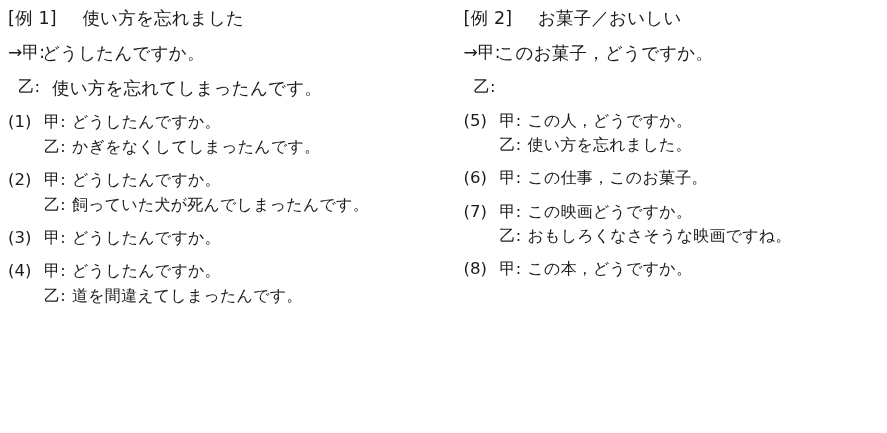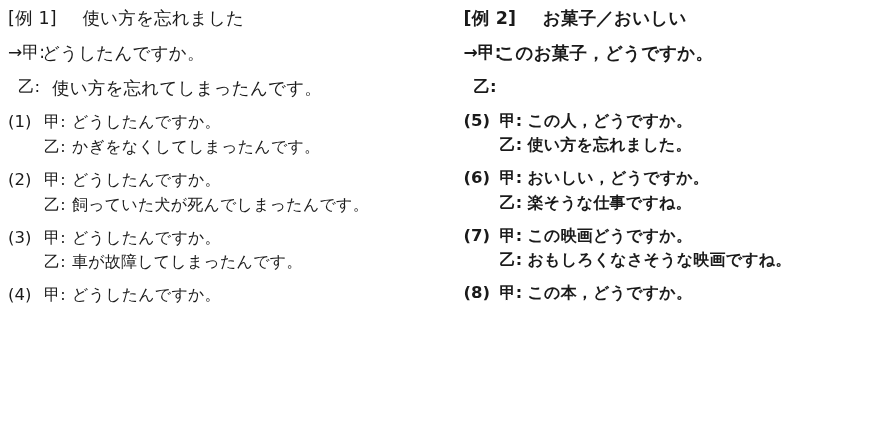--- a/index.html
+++ b/index.html
@@ -28,21 +28,20 @@
   }
   .column {
     display: flex;
     flex-direction: column;
   }
   .column.left {
     width: 466px;
   }
   .column.right {
     width: 421px;
-    font-weight: bold;
   }
   .header-line {
     font-size: 17.5px;
     line-height: 1.0;
     margin-bottom: 14px;
     white-space: nowrap;
     letter-spacing: 0.2px;
   }
   .entry {
     display: flex;
@@ -158,30 +157,30 @@
           <span class="num indent"></span>
           <span class="txt"><span class="speaker">乙:</span><span>飼っていた犬が死んでしまったんです。</span></span>
         </div>
       </div>
 
       <div class="pair">
         <div class="row">
           <span class="num">(3)</span>
           <span class="txt"><span class="speaker">甲:</span><span>どうしたんですか。</span></span>
         </div>
-        <div class="row second">
-          <span class="num indent"></span>
-          <span class="txt"><span class="speaker">乙:</span><span>車が故障してしまったんです。</span></span>
-        </div>
       </div>
 
       <div class="pair">
         <div class="row">
           <span class="num">(4)</span>
           <span class="txt"><span class="speaker">甲:</span><span>どうしたんですか。</span></span>
+        </div>
+        <div class="row second">
+          <span class="num indent"></span>
+          <span class="txt"><span class="speaker">乙:</span><span>道を間違えてしまったんです。</span></span>
         </div>
       </div>
 
     </div>
 
     <div class="column right">
 
       <div class="header-line">
         <span>[例 2]</span>
         <span class="indent-sp"></span>
@@ -206,25 +205,21 @@
         </div>
         <div class="row second">
           <span class="num indent"></span>
           <span class="txt"><span class="speaker">乙:</span><span>使い方を忘れました。</span></span>
         </div>
       </div>
 
       <div class="pair">
         <div class="row">
           <span class="num">(6)</span>
-          <span class="txt"><span class="speaker">甲:</span><span>おいしい，どうですか。</span></span>
-        </div>
-        <div class="row second">
-          <span class="num indent"></span>
-          <span class="txt"><span class="speaker">乙:</span><span>楽そうな仕事ですね。</span></span>
+          <span class="txt"><span class="speaker">甲:</span><span>この仕事，このお菓子。</span></span>
         </div>
       </div>
 
       <div class="pair">
         <div class="row">
           <span class="num">(7)</span>
           <span class="txt"><span class="speaker">甲:</span><span>この映画どうですか。</span></span>
         </div>
         <div class="row second">
           <span class="num indent"></span>

